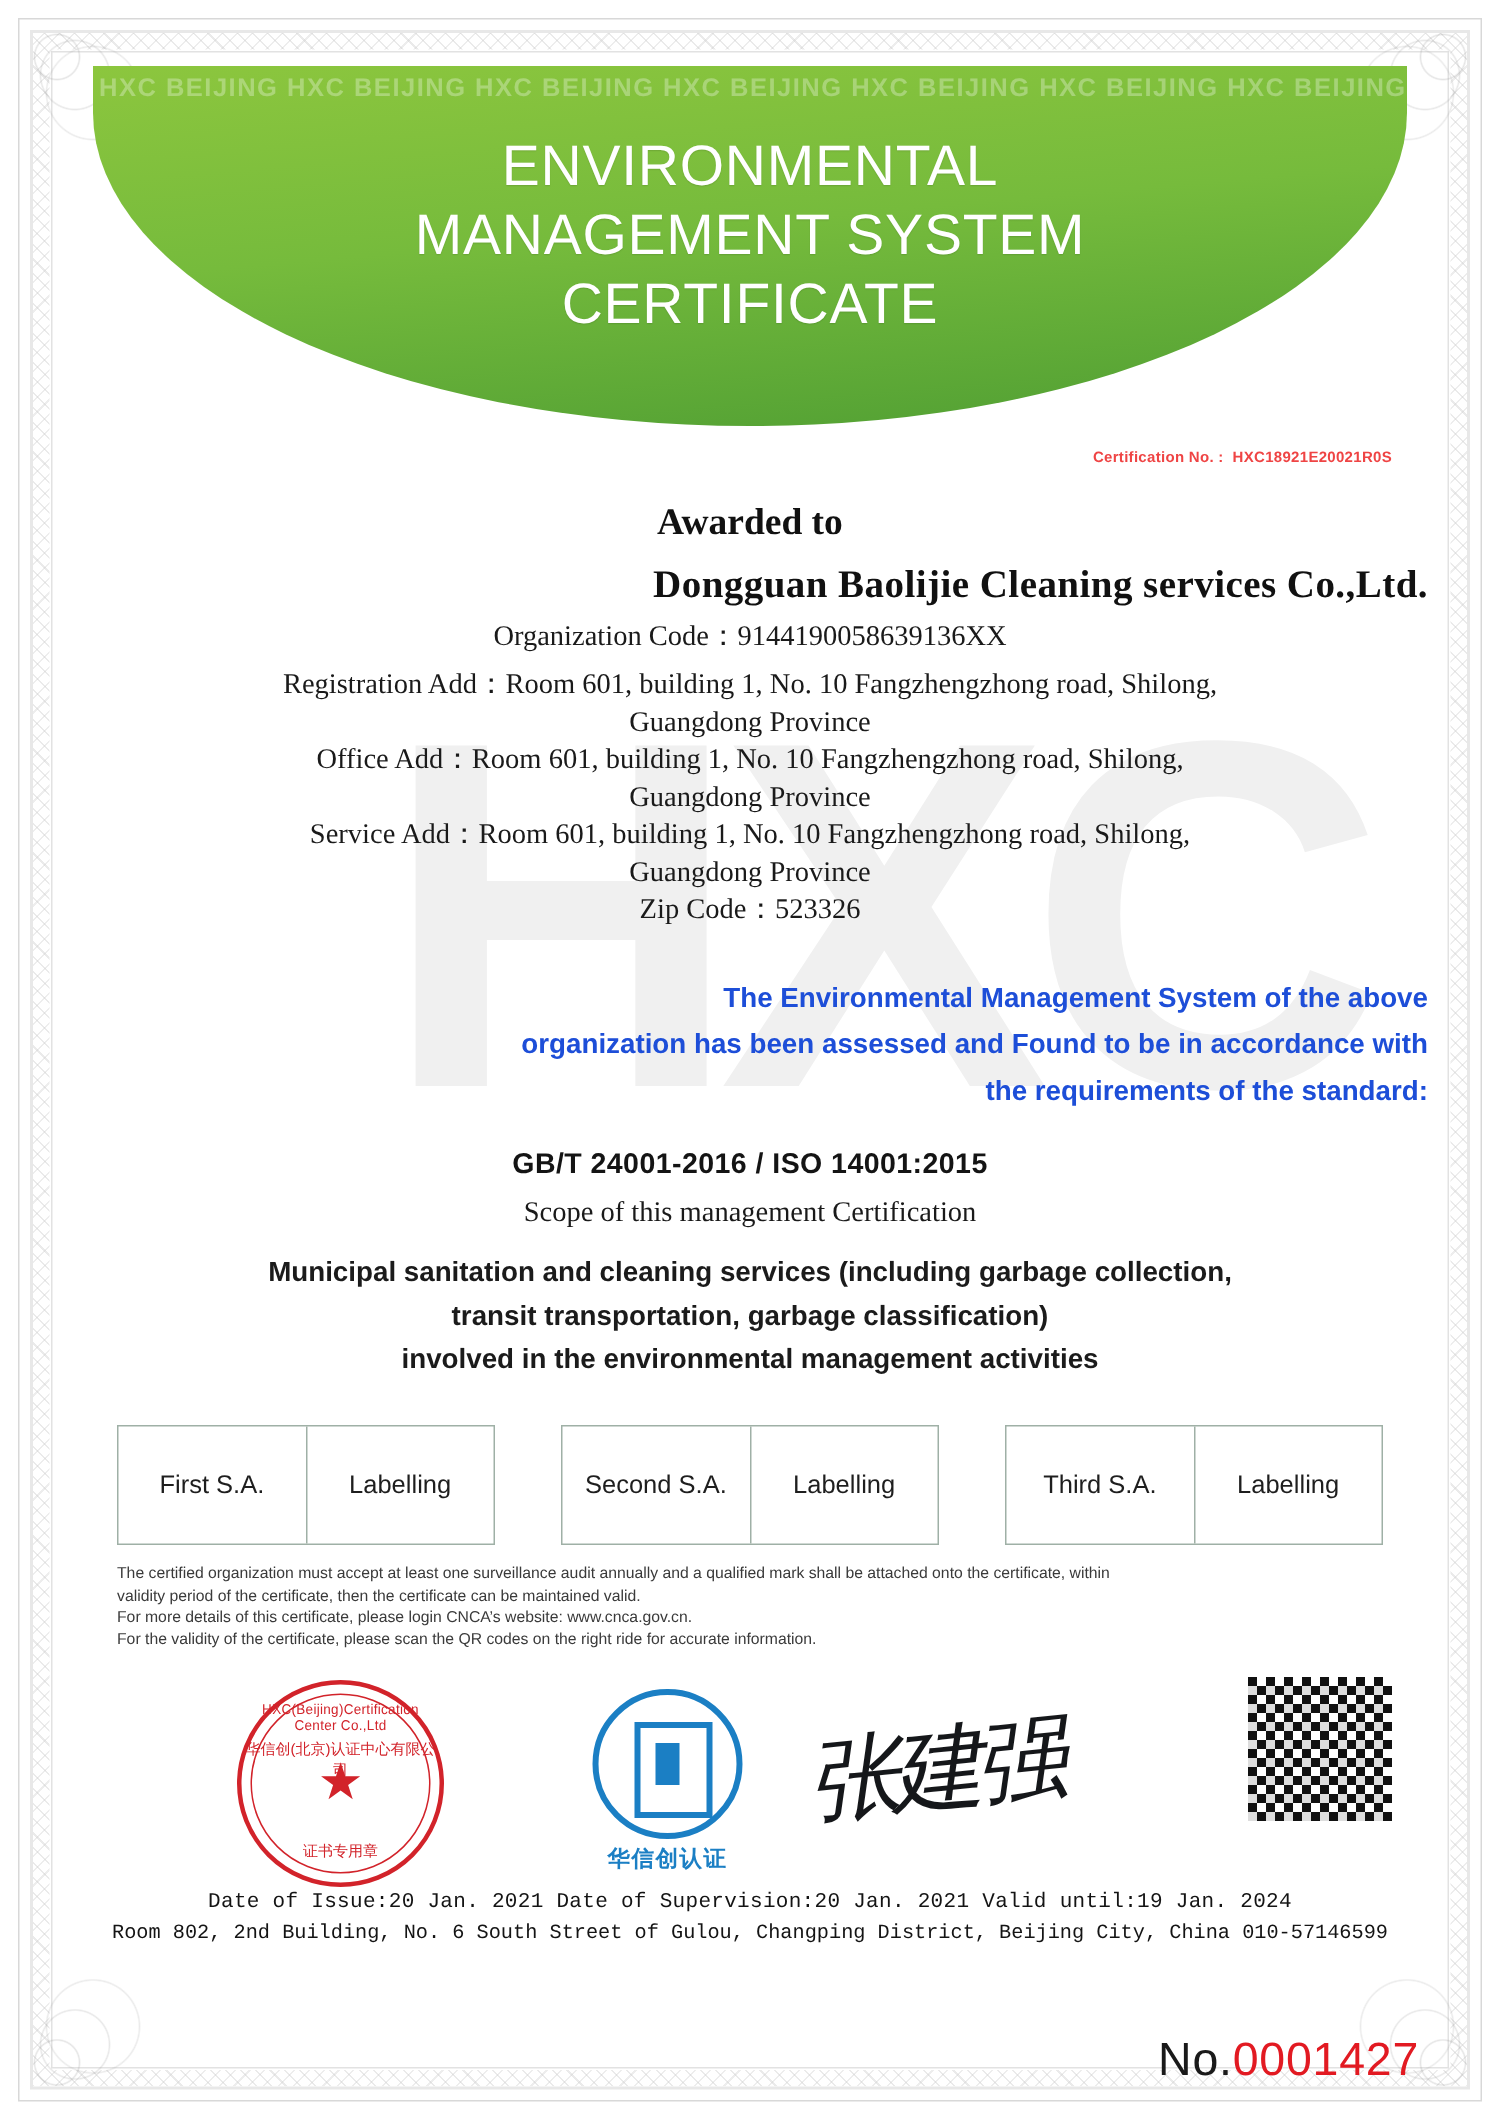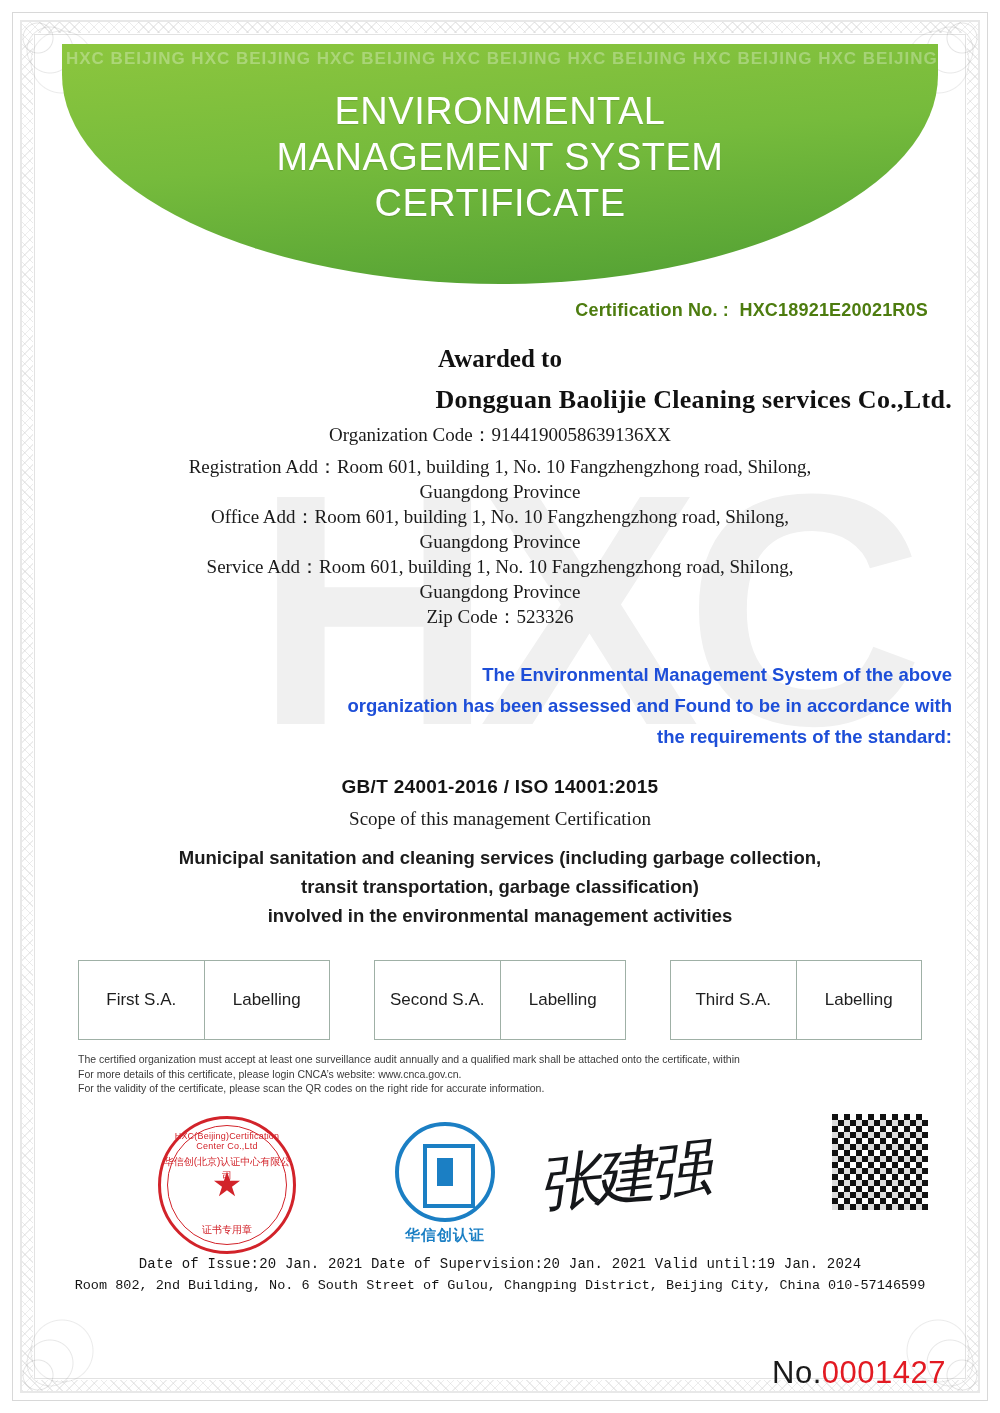--- a/index.html
+++ b/index.html
@@ -130,23 +130,23 @@
     position: absolute;
     left: 48px;
     right: 48px;
     top: 300px;
     z-index: 2;
   }
   .cert-no {
     text-align: right;
     padding-right: 24px;
     font-family: "Liberation Sans", sans-serif;
-    font-size: 18px;
-    font-weight: bold;
-    color: #4d7c0f;
+    font-size: 10px;
+    font-weight: bold;
+    color: #ef4444;
     letter-spacing: .2px;
   }
   .awarded {
     margin-top: 24px;
     text-align: center;
     font-size: 25px;
     font-weight: bold;
     color: #111;
     font-family: "Liberation Serif", serif;
   }
@@ -438,20 +438,21 @@
         <div class="sa-cell">Labelling</div>
       </div>
       <div class="sa-box">
         <div class="sa-cell">Third S.A.</div>
         <div class="sa-cell">Labelling</div>
       </div>
     </div>
 
     <div class="fineprint">
       <div>The certified organization must accept at least one surveillance audit annually and a qualified mark shall be attached onto the certificate, within</div>
+      <div>validity period of the certificate, then the certificate can be maintained valid.</div>
       <div>For more details of this certificate, please login CNCA’s website: www.cnca.gov.cn.</div>
       <div>For the validity of the certificate, please scan the QR codes on the right ride for accurate information.</div>
     </div>
 
     <div class="marks">
 
       <div class="seal">
         <div class="ring"></div>
         <div class="arc-top">HXC(Beijing)Certification Center Co.,Ltd</div>
         <div class="arc-mid">华信创(北京)认证中心有限公司</div>

